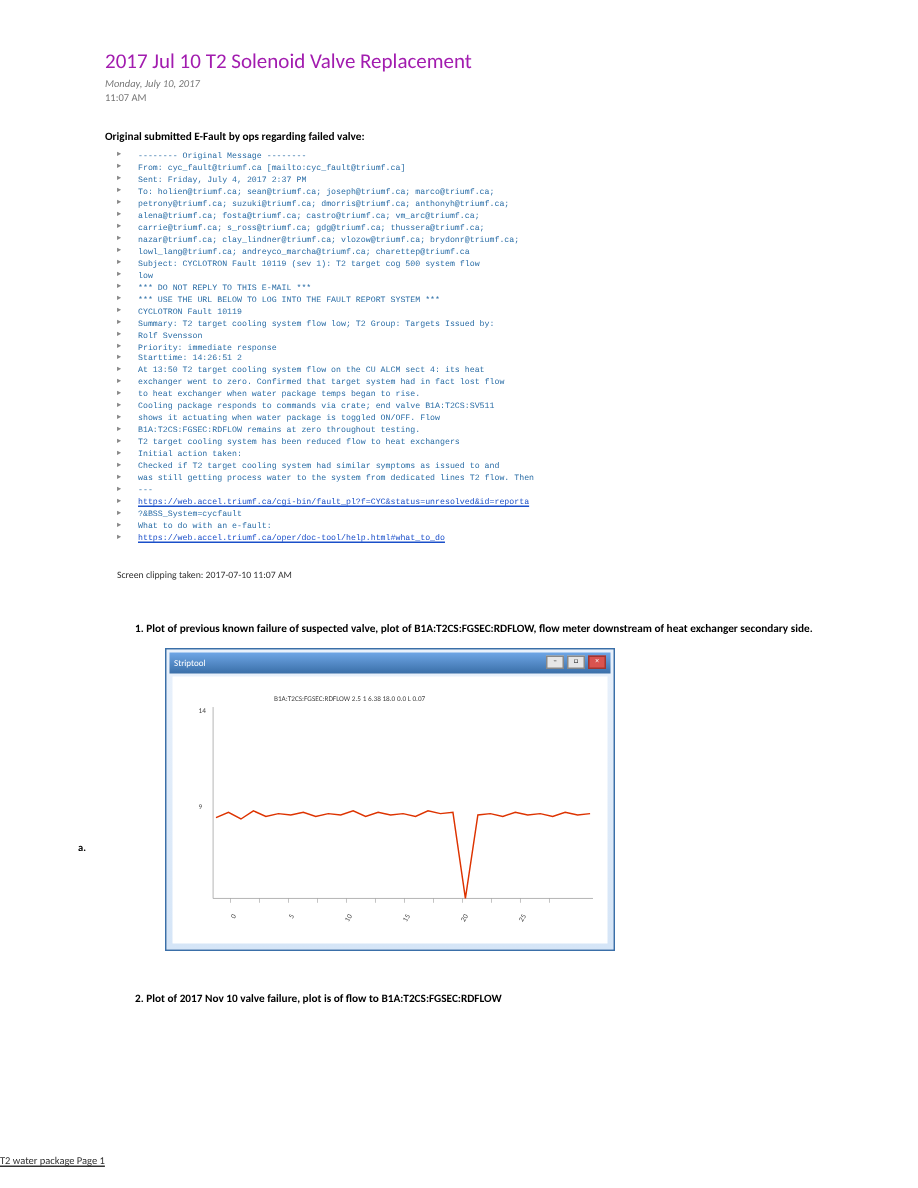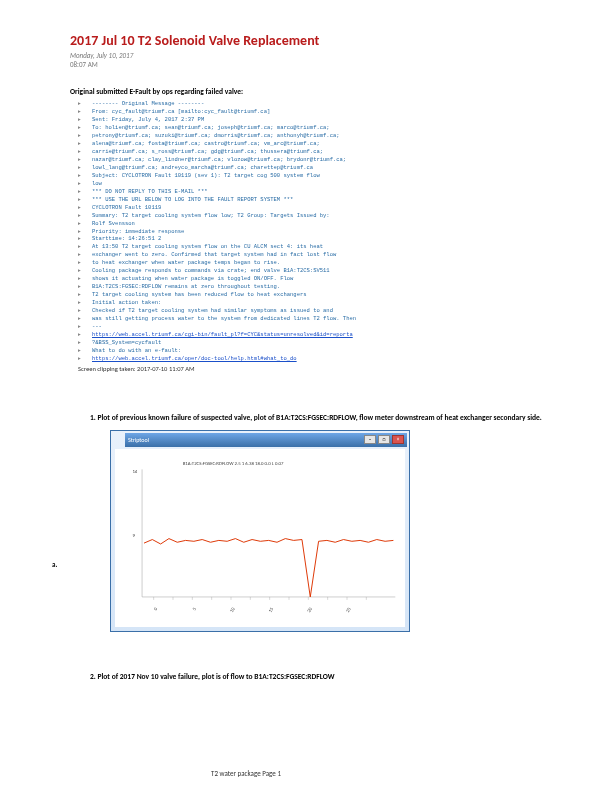--- a/index.html
+++ b/index.html
@@ -8,22 +8,22 @@
       height: 792px;
       background: #fff;
       font-family: Calibri, Arial, sans-serif;
       font-size: 8px;
       color: #000;
       padding: 32px 50px 20px 70px;
       position: relative;
     }
     .title {
       font-size: 14px;
-      font-weight: bold;
-      color: #b91c1c;
+      font-weight: normal;
+      color: #a21caf;
       margin-bottom: 2px;
     }
     .date-line { font-size: 7px; color: #777; font-style: italic; }
     .time-line { font-size: 7px; color: #777; margin-bottom: 18px; }
     .section-label { font-size: 7.5px; font-weight: bold; margin-bottom: 4px; }
     .email-box {
       margin-left: 8px;
       font-family: "Courier New", monospace;
       font-size: 5.5px;
       line-height: 1.45;
@@ -31,67 +31,67 @@
     }
     .email-box .line { display: flex; }
     .email-box .arrow {
       color: #888;
       width: 14px;
       flex-shrink: 0;
       font-family: Arial, sans-serif;
     }
     .email-box .txt { white-space: pre; }
     .email-box .link { color: #1a4fc9; text-decoration: underline; }
-    .clip-caption { font-size: 6.5px; color: #333; margin-top: 2px; margin-left: 8px; }
-    .list-item { font-size: 7.5px; font-weight: bold; margin-top: 40px; margin-left: 20px; text-indent: -12px; padding-left: 12px; }
+    .clip-caption { font-size: 6.5px; color: #333; margin-top: 16px; margin-left: 8px; }
+    .list-item { font-size: 7.5px; font-weight: bold; margin-top: 28px; margin-left: 20px; text-indent: -12px; padding-left: 12px; }
     .plot-window {
       margin: 8px 0 0 40px;
       width: 300px;
       border: 1px solid #3a6fa8;
       background: linear-gradient(#e9f1fb, #d5e5f7);
       padding: 2px;
     }
     .plot-titlebar {
       height: 14px;
       background: linear-gradient(#6ea6e6, #3a6fa8);
       display: flex;
       align-items: center;
       justify-content: space-between;
       padding: 0 3px;
-      margin-left: 12px;
     }
     .plot-titlebar .t { color: #fff; font-size: 6px; }
     .plot-titlebar .btns { display: flex; gap: 2px; }
     .plot-titlebar .btn { width: 12px; height: 9px; background: #e6e6e6; border: 1px solid #888; font-size: 5px; text-align: center; line-height: 7px; }
     .plot-titlebar .btn.close { background: #d9534f; color: #fff; border-color: #a03530; }
     .plot-area {
       background: #fff;
       height: 178px;
       position: relative;
       margin: 2px;
     }
     svg.plot { width: 100%; height: 100%; display: block; }
     .plot-label { font-size: 5px; fill: #444; }
     .footer {
       position: absolute;
       bottom: 14px;
       left: 0;
       width: 492px;
-      text-align: center;
+      text-align: left;
       font-size: 7px;
       color: #333;
+      text-decoration: underline;
     }
     .side-a { position: absolute; left: 52px; top: 560px; font-size: 7px; font-weight: bold; }
   </style>
 </head>
 <body>
 
 <div class="title">2017 Jul 10 T2 Solenoid Valve Replacement</div>
 <div class="date-line">Monday, July 10, 2017</div>
-<div class="time-line">08:07 AM</div>
+<div class="time-line">11:07 AM</div>
 
 <div class="section-label">Original submitted E-Fault by ops regarding failed valve:</div>
 
 <div class="email-box">
   <div class="line">
       <span class="arrow">▸</span>
       <span class="txt">-------- Original Message --------</span>
     </div>
   <div class="line">
       <span class="arrow">▸</span>

